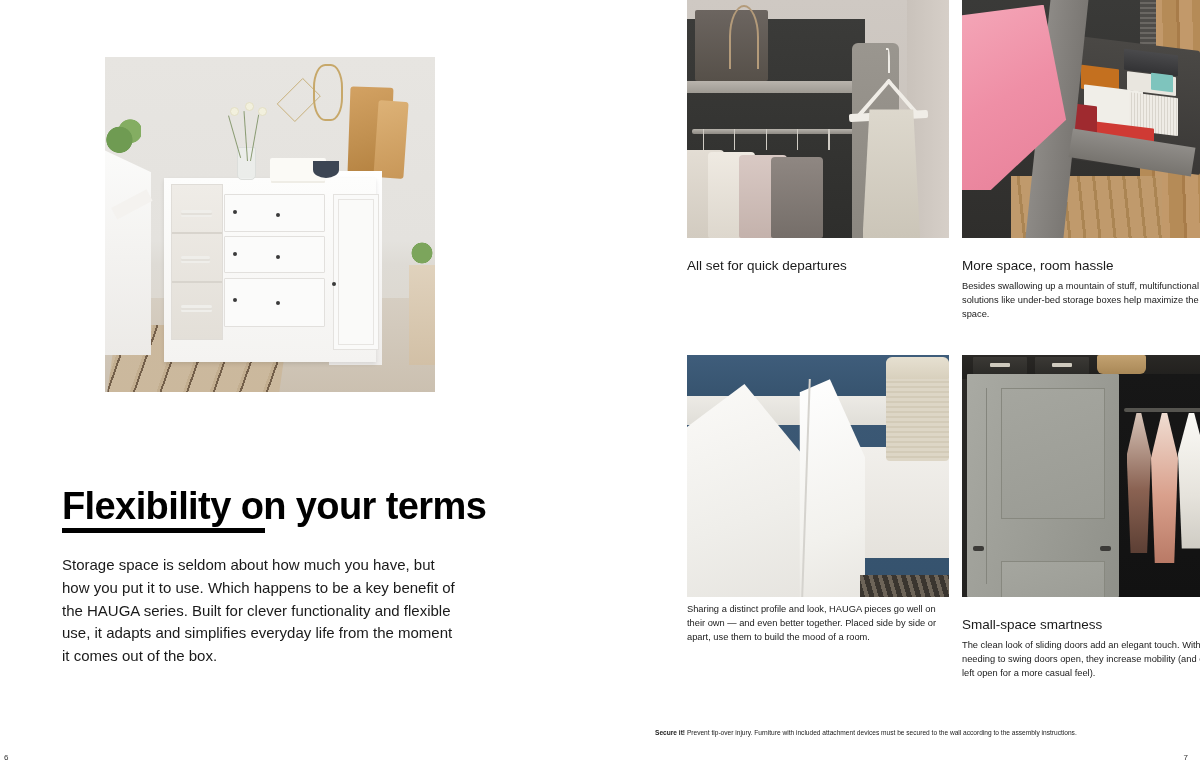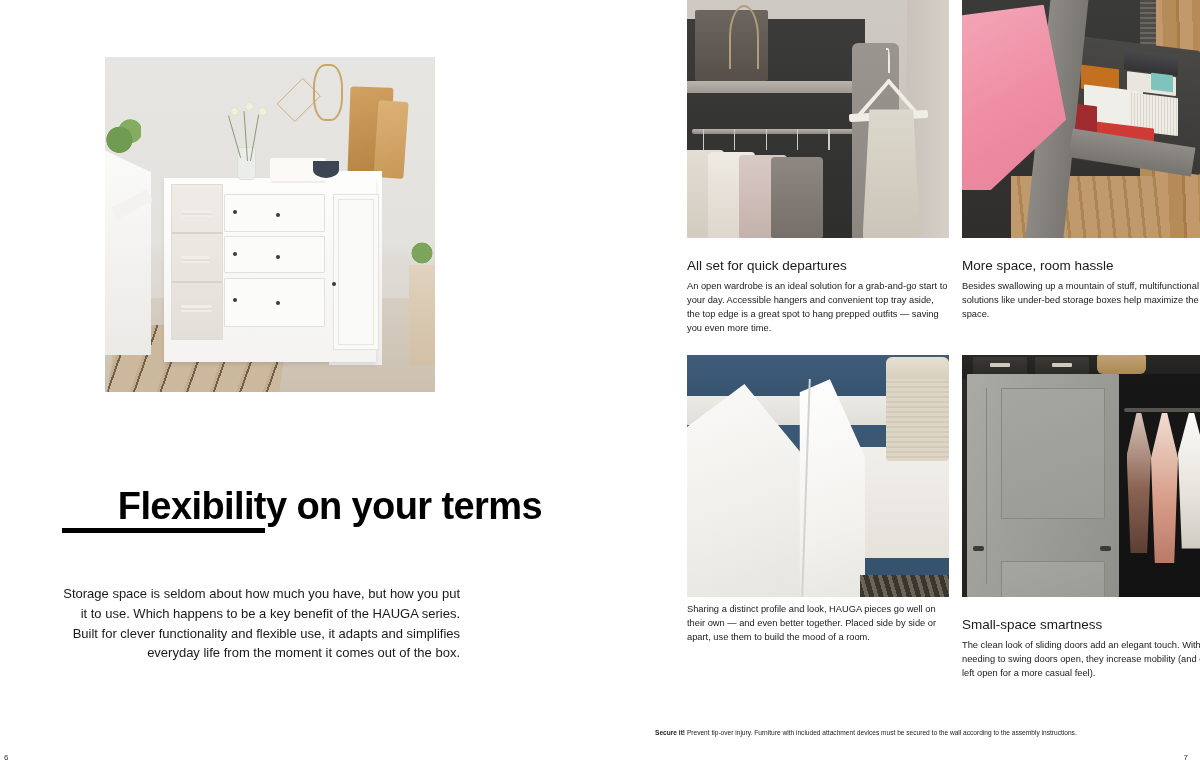--- a/index.html
+++ b/index.html
@@ -19,21 +19,21 @@
   .spread {
     position: absolute;
     inset: 0;
     display: flex;
   }
 
   .page {
     position: relative;
     height: 774px;
   }
-  .page-left  { width: 600px; text-align: right; }
+  .page-left  { width: 600px; }
   .page-right { width: 600px; }
 
   
   .hero-photo {
     position: absolute;
     left: 105px;
     top: 57px;
     width: 330px;
     height: 335px;
     overflow: hidden;
@@ -57,23 +57,23 @@
     left: 62px;
     top: 528px;
     width: 203px;
     height: 5px;
     background: #000000;
   }
 
   .intro-copy {
     position: absolute;
     left: 62px;
-    top: 572px;
+    top: 542px;
     width: 398px;
-    font-size: 13px;
+    font-size: 15px;
     line-height: 1.52;
     color: #1a1a1a;
     margin-top: 12px;
   }
 
   .page-number {
     position: absolute;
     bottom: 12px;
     font-size: 8px;
     color: #333;
@@ -536,21 +536,20 @@
           <div class="w-shirt" style="left:8%; top:64%; width:18%; height:36%; background:linear-gradient(180deg,#efeae2,#ddd7cd)"></div>
           <div class="w-shirt" style="left:20%; top:65%; width:18%; height:35%; background:linear-gradient(180deg,#d9c9c4,#c4b2ac)"></div>
           <div class="w-shirt" style="left:32%; top:66%; width:20%; height:34%; background:linear-gradient(180deg,#8f8782,#756e69)"></div>
 
           <div class="w-bighanger-hook ph"></div>
           <div class="w-bighanger-v ph"></div>
           <div class="w-bighanger-bar ph"></div>
           <div class="w-dress ph"></div>
         </div>
         <div class="cell-title">All set for quick departures</div>
-        <div class="cell-body">An open wardrobe is an ideal solution for a grab-and-go start to your day. Accessible hangers and convenient top tray aside, the top edge is a great spot to hang prepped outfits — saving you even more time.</div>
       </div>
 
       <div class="cell">
         <div class="cell-photo">
           <div class="b-bg ph"></div>
           <div class="b-floor ph"></div>
           <div class="b-floor2 ph"></div>
           <div class="b-rail ph"></div>
           <div class="b-drawer ph"></div>
 

